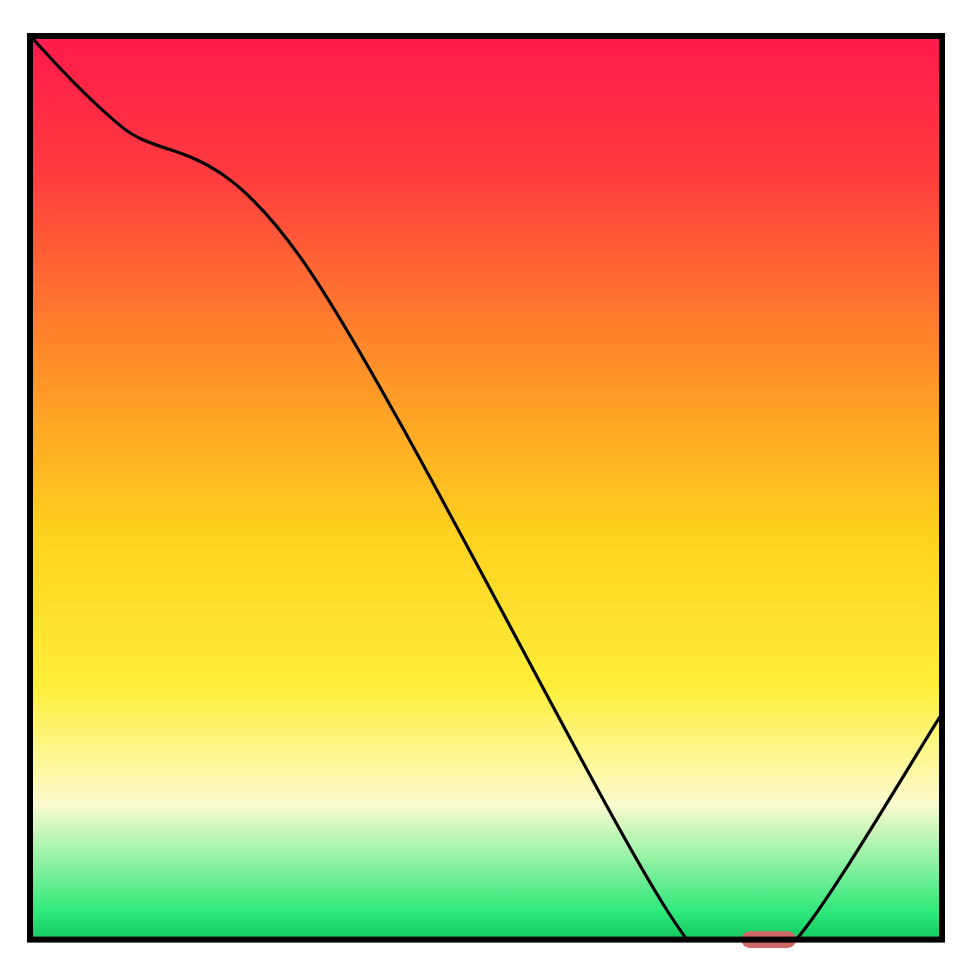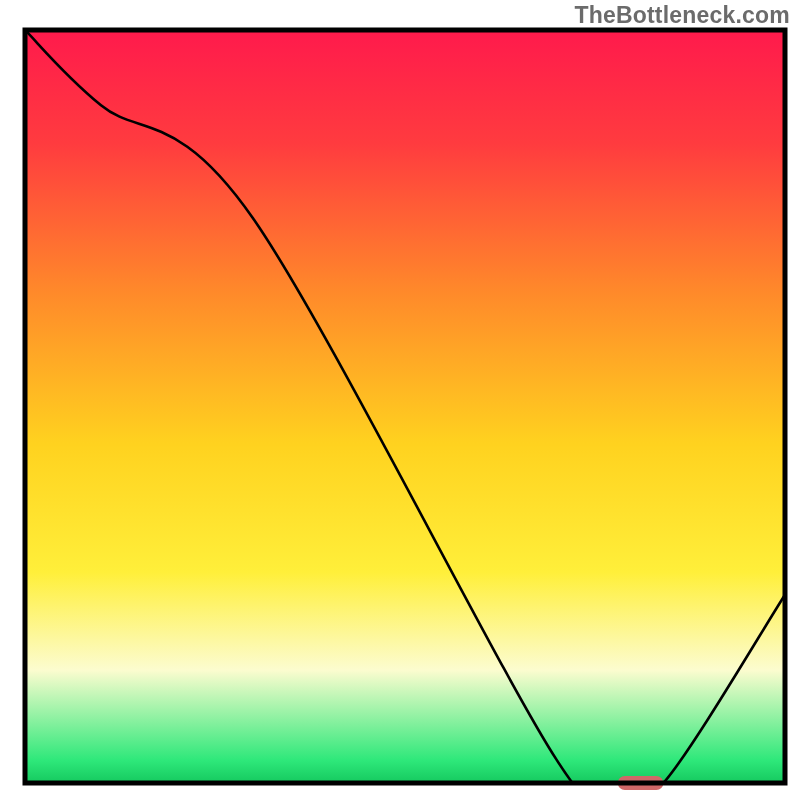--- a/index.html
+++ b/index.html
@@ -29,21 +29,20 @@
     position: absolute;
     top: 0;
     left: 0;
   }
 </style>
 </head>
 <body>
 
 <div class="frame">
 
-  <div class="watermark">TheBottleneck.com</div>
 
   <svg class="chart" width="800" height="800">
     <defs>
       <linearGradient id="bg-grad" x1="0" y1="0" x2="0" y2="1">
           <stop offset="0%" stop-color="#ff1a4c"></stop>
           <stop offset="15%" stop-color="#ff3b3f"></stop>
           <stop offset="35%" stop-color="#ff8a2a"></stop>
           <stop offset="55.00000000000001%" stop-color="#ffd21f"></stop>
           <stop offset="72%" stop-color="#ffef3a"></stop>
           <stop offset="85%" stop-color="#fcfccf"></stop>

